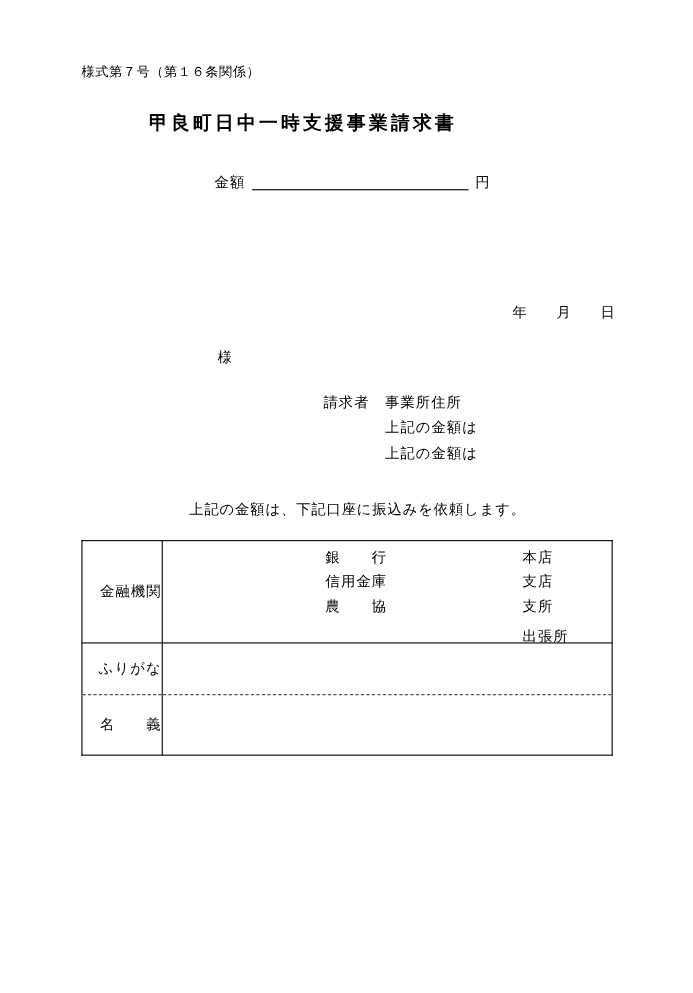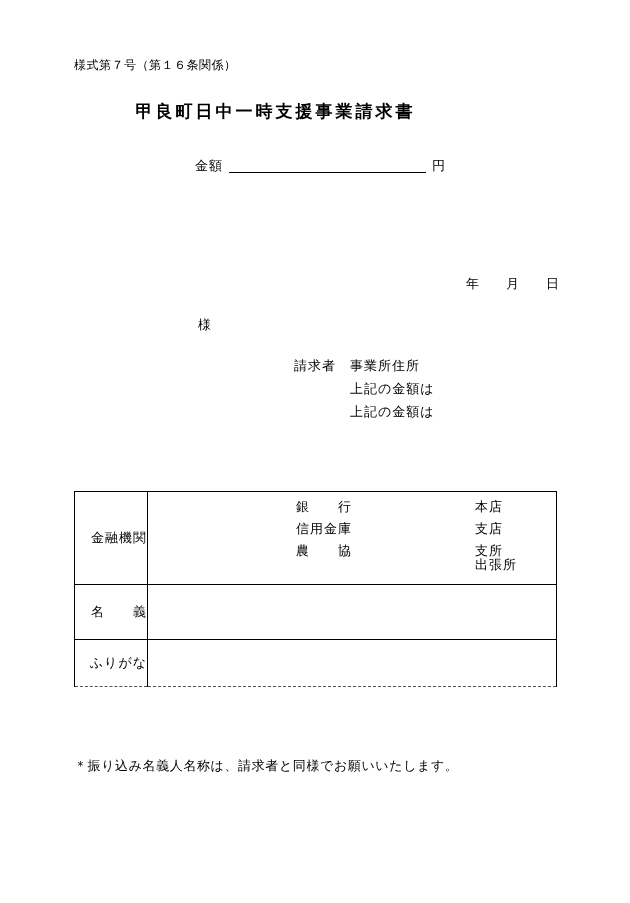--- a/index.html
+++ b/index.html
@@ -168,21 +168,21 @@
   }
   .inst-right {
     position: absolute;
     left: 327px;
     letter-spacing: 1px;
     white-space: nowrap;
   }
   .r0 { top: 4px; text-align: center; }
   .r1 { top: 26px; }
   .r2 { top: 48px; }
-  .r3 { top: 62px; }
+  .r3 { top: 76px; }
 
   td.account-cell {
     height: 42px;
     padding-left: 26px;
     letter-spacing: 2px;
     font-size: 13px;
   }
   .acc-sep { display: inline-block; width: 20px; text-align: center; }
 
   td.furigana-cell {
@@ -230,20 +230,21 @@
   </div>
 
   <div class="sama-line">様</div>
 
   <div class="biller-block">
     <span class="biller-label">請求者</span><span>事業所住所</span><br>
     <span class="biller-indent"></span><span>上記の金額は</span><br>
     <span class="biller-indent"></span><span>上記の金額は</span>
   </div>
 
+  <div class="transfer-note">上記の金額は、下記口座に振込みを依頼します。</div>
 
   <table class="bank">
     <tbody>
         <tr>
       <td class="label-cell">金融機関</td>
       <td class="inst-cell">
         <div class="inst-grid">
           <div class="inst-row r0">
             <span class="inst-left">銀　　行</span>
             <span class="inst-right">本店</span>
@@ -256,25 +257,24 @@
             <span class="inst-left">農　　協</span>
             <span class="inst-right">支所</span>
           </div>
           <div class="inst-row r3">
             <span class="inst-right">出張所</span>
           </div>
         </div>
       </td>
     </tr>
     <tr>
+      <td class="label-cell furigana-label">ふりがな</td>
+      <td class="furigana-cell"></td>
+    </tr>
+    <tr>
       <td class="label-cell meigi-label">名　　義</td>
       <td class="meigi-cell"></td>
     </tr>
-    <tr>
-      <td class="label-cell furigana-label">ふりがな</td>
-      <td class="furigana-cell"></td>
-    </tr>
   </tbody>
     </table>
 
-  <div class="footnote">＊振り込み名義人名称は、請求者と同様でお願いいたします。</div>
 
 </div>
 
 </body></html>

